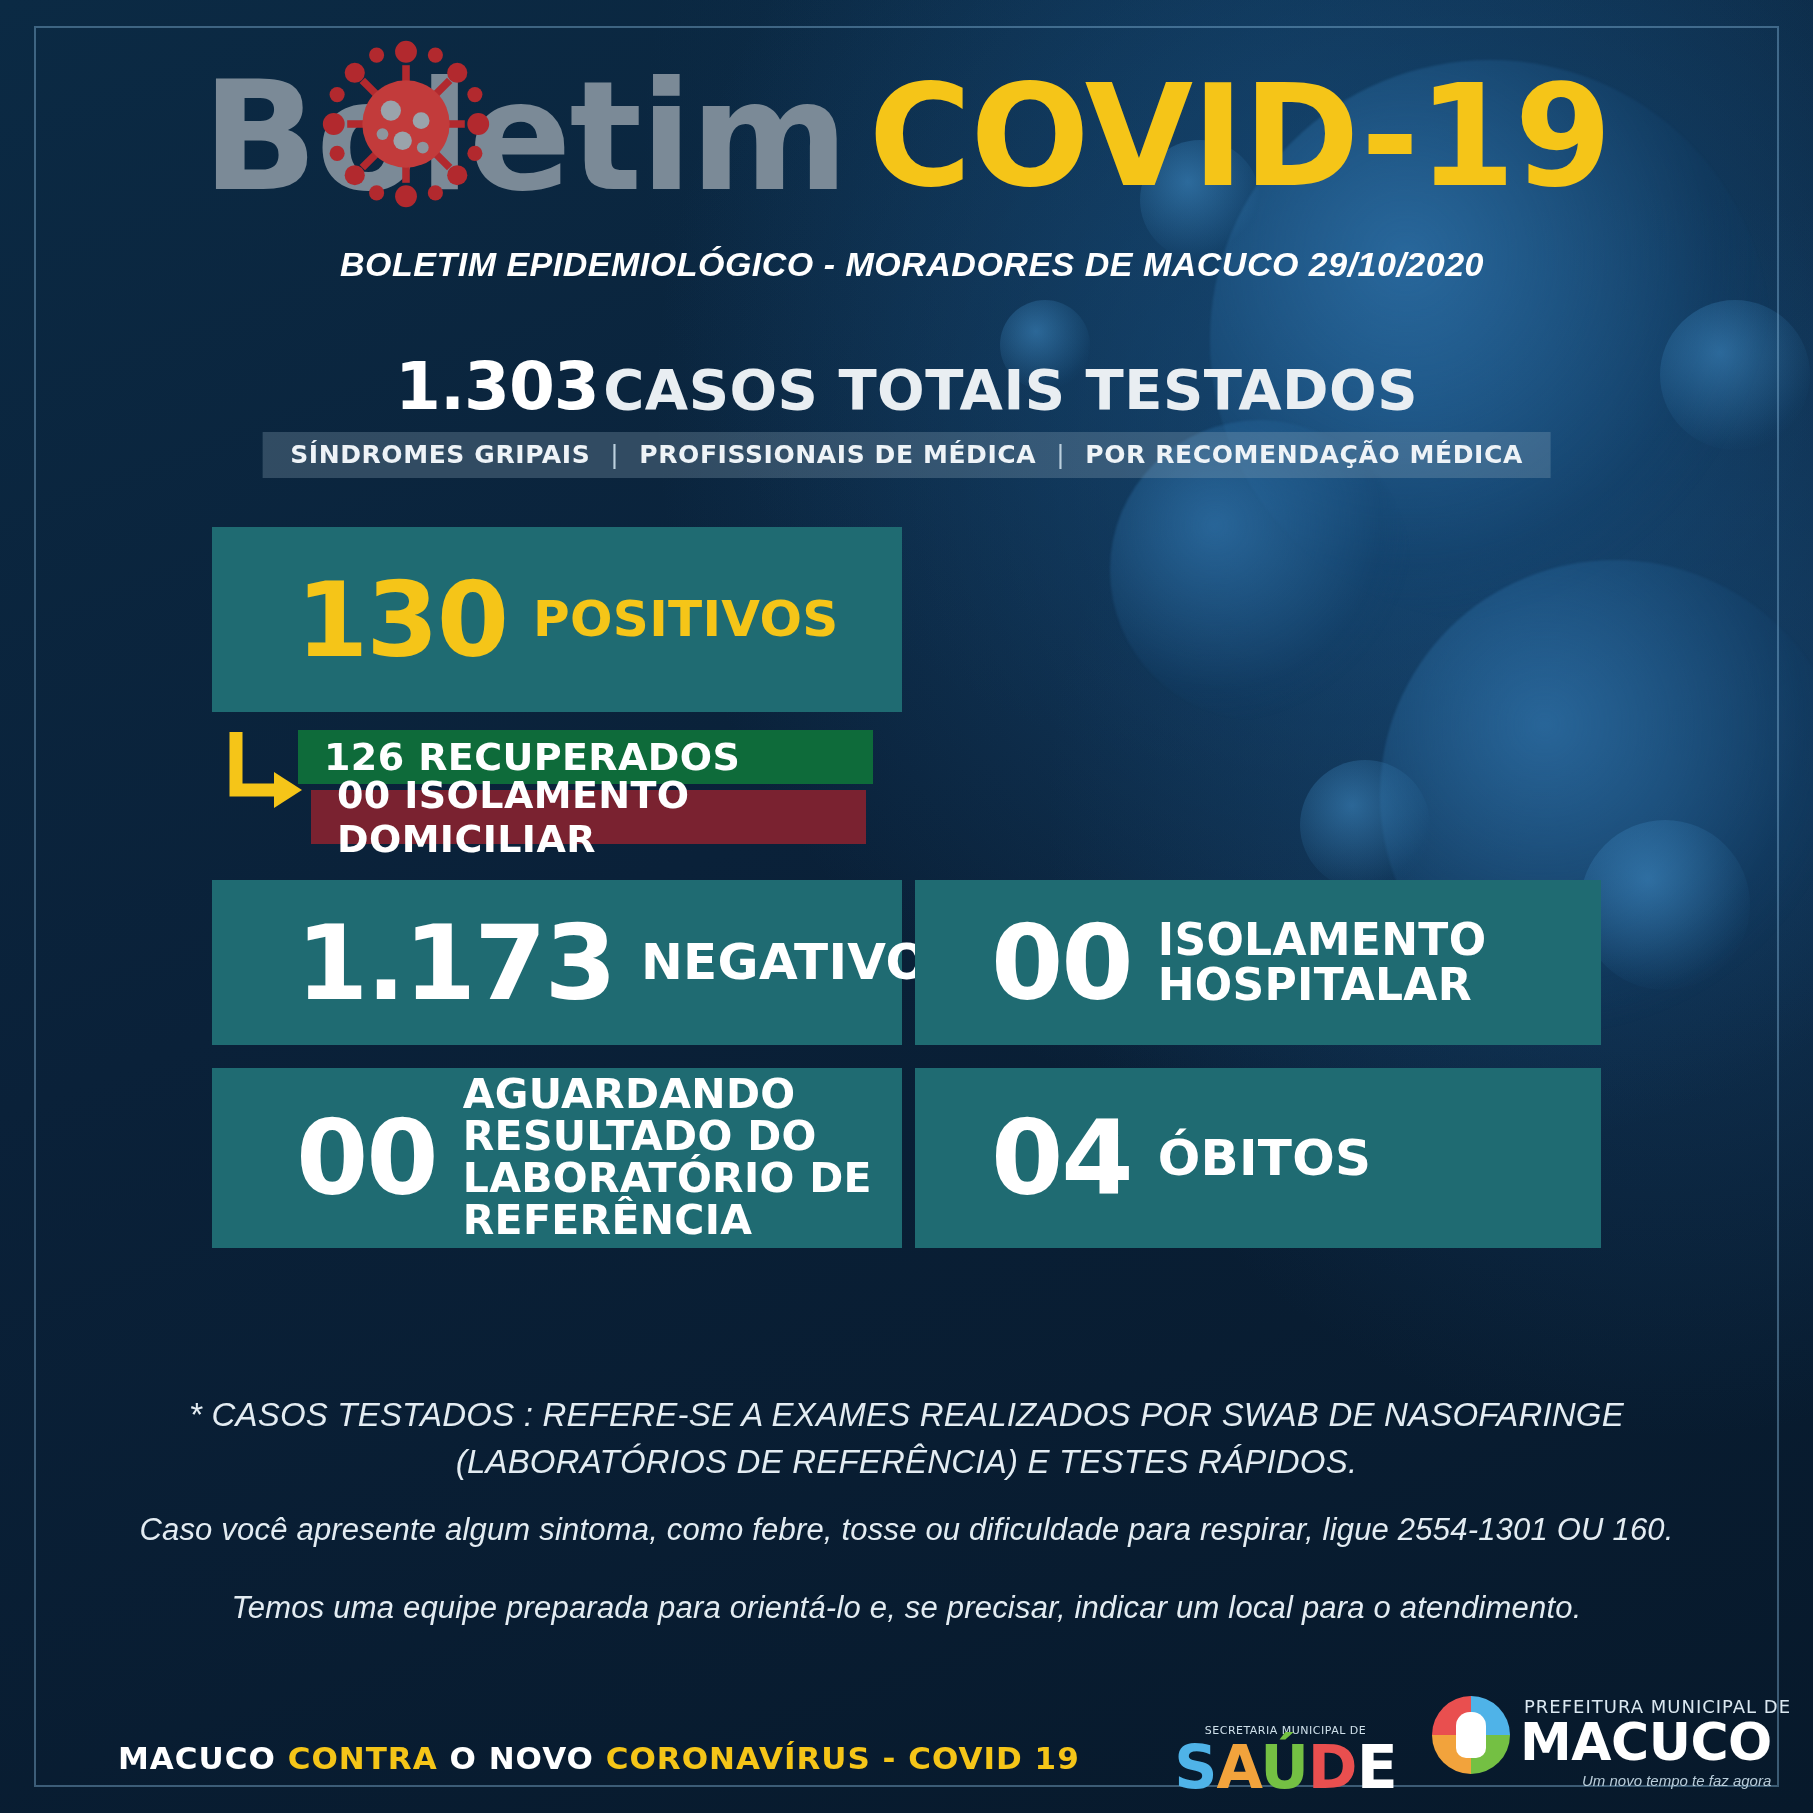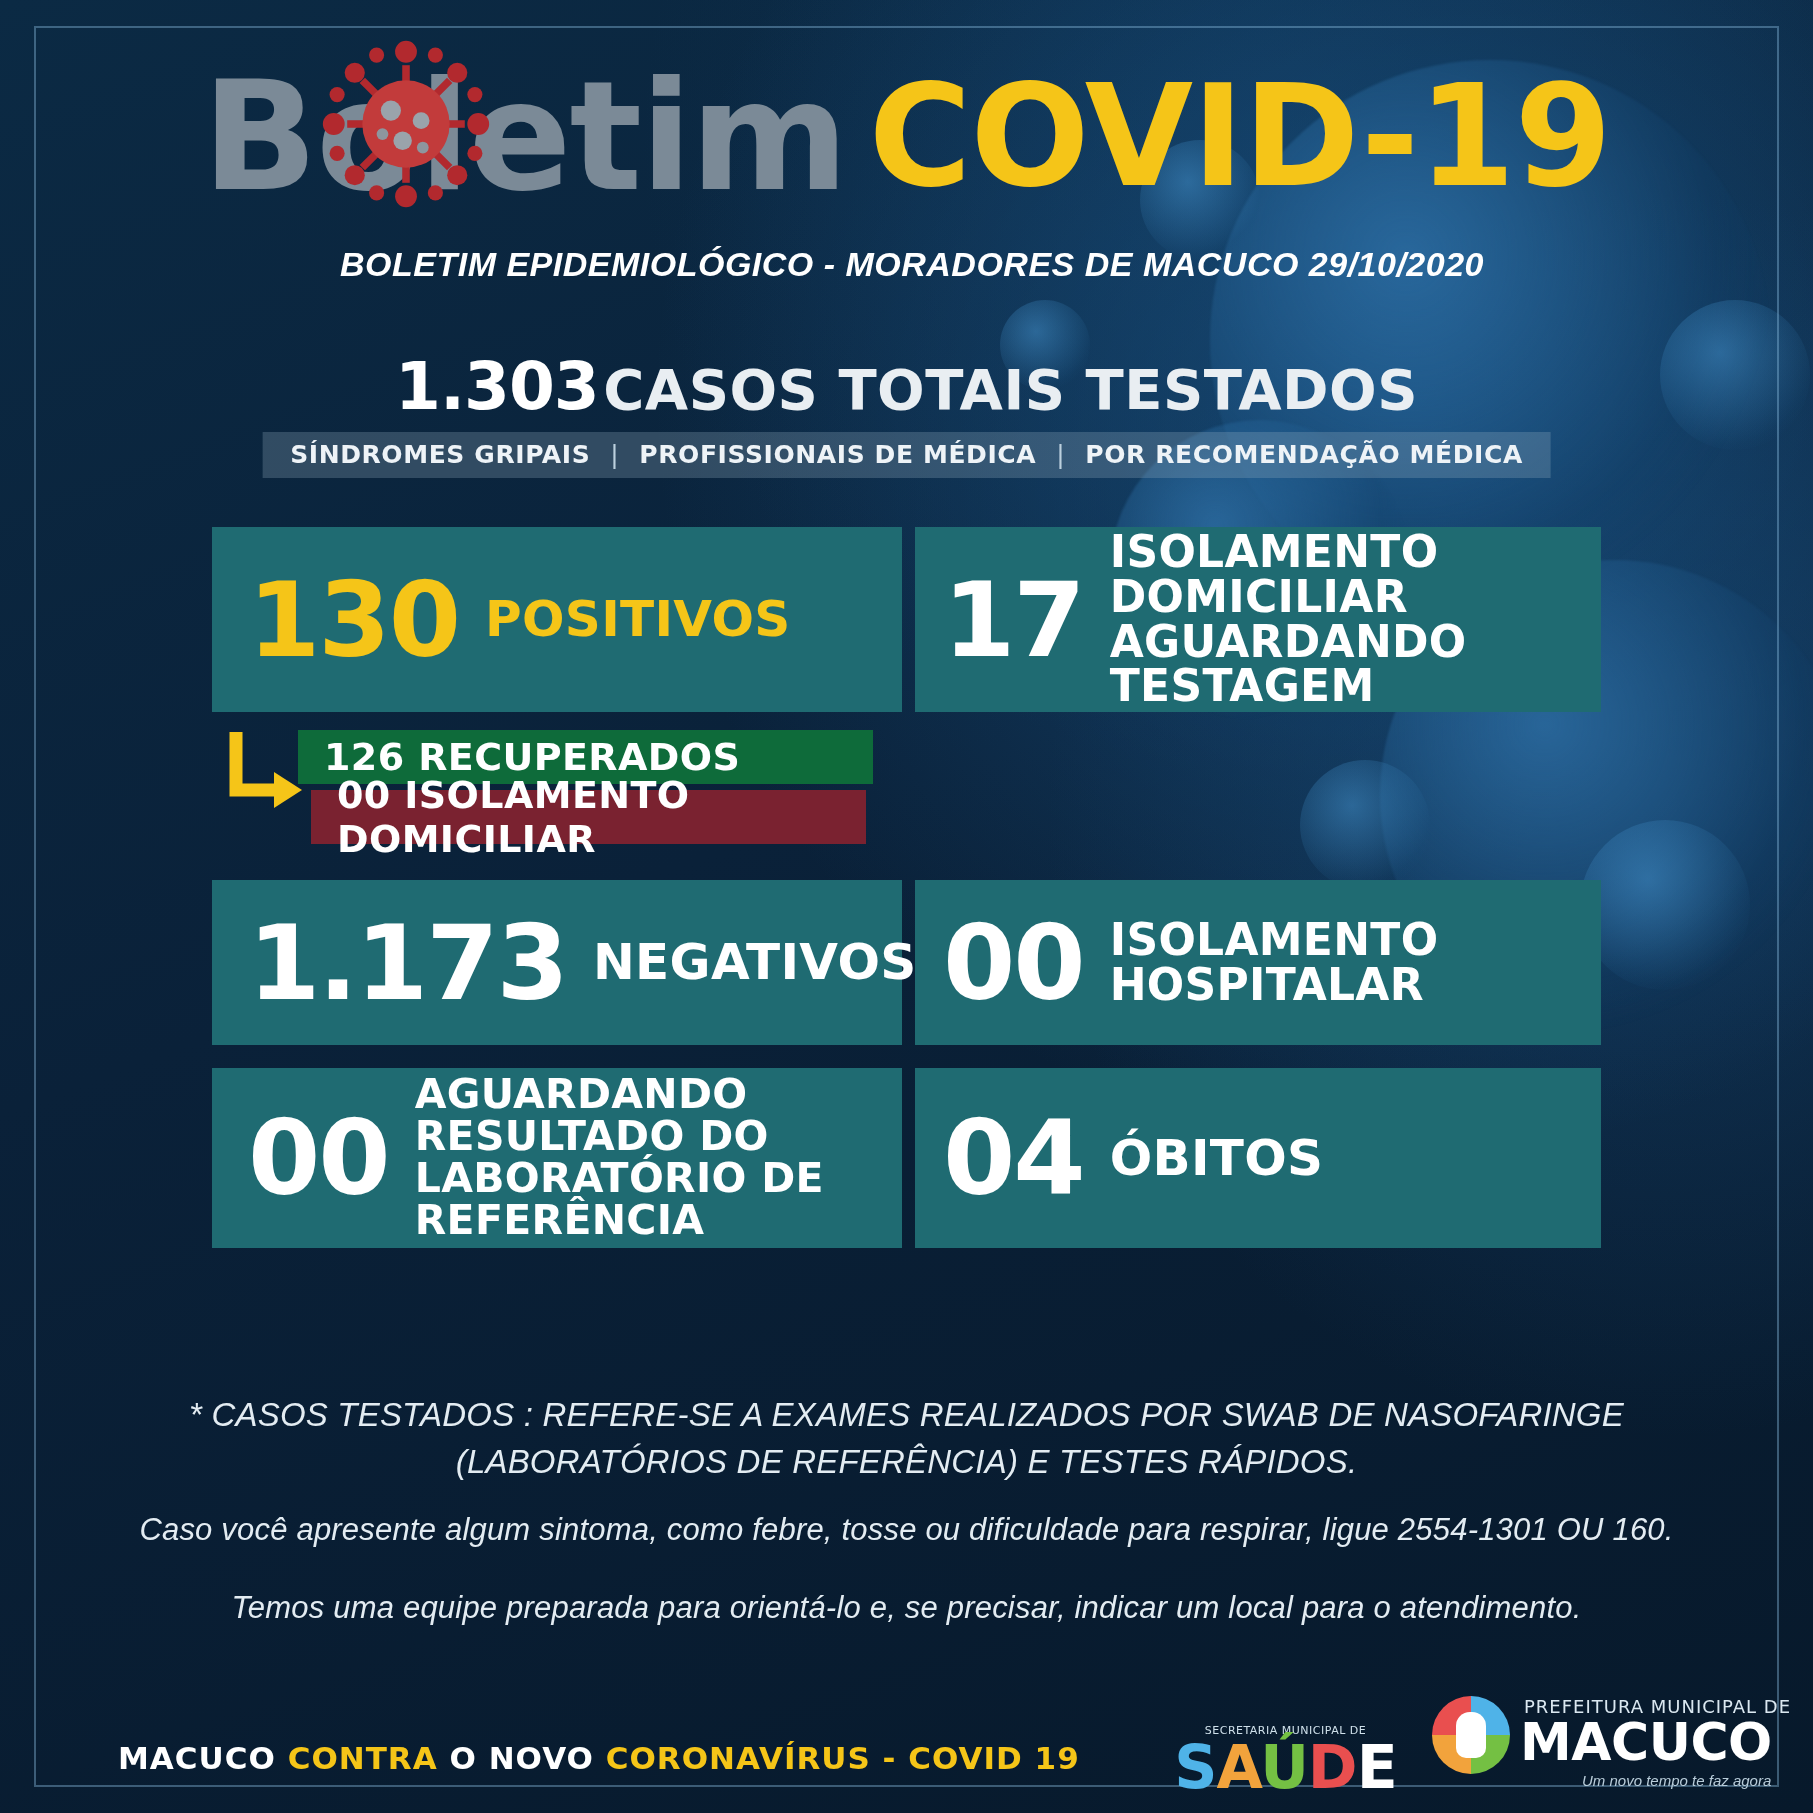--- a/index.html
+++ b/index.html
@@ -138,20 +138,21 @@
     padding: 0 0 0 36px;
     box-sizing: border-box;
   }
   .card .big {
     font-size: 104px;
     font-weight: bold;
     line-height: 1;
     font-family: "DejaVu Sans", sans-serif;
     letter-spacing: -2px;
     color: #ffffff;
+    margin-left: 48px;
   }
   .card .big.yellow { color: #f5c518; }
   .card .txt {
     margin-left: 26px;
     font-size: 50px;
     font-weight: bold;
     line-height: 1.02;
     letter-spacing: 0.3px;
     font-family: "DejaVu Sans", sans-serif;
     color: #ffffff;
@@ -378,27 +379,20 @@
   </div>
   <div class="totals-sub">
     <span>SÍNDROMES GRIPAIS</span><span class="divider">|</span><span>PROFISSIONAIS DE MÉDICA</span><span class="divider">|</span><span>POR RECOMENDAÇÃO MÉDICA</span>
   </div>
 
   <div class="card" id="card-positivos">
     <span class="big yellow">130</span>
     <span class="txt yellow">POSITIVOS</span>
   </div>
 
-  <div class="card" id="card-isolamento-dom">
-    <span class="big">17</span>
-    <span class="txt small">
-      <span>ISOLAMENTO DOMICILIAR</span><br>
-      <span>AGUARDANDO TESTAGEM</span>
-    </span>
-  </div>
 
   <svg class="arrow" viewBox="0 0 74 92">
     <path d="M8 4 L8 62 L52 62" stroke="#f5c518" stroke-width="13" fill="none"></path>
     <path d="M46 44 L74 62 L46 80 Z" fill="#f5c518"></path>
   </svg>
 
   <div class="subbar" id="subbar-recuperados">
     <span>126 RECUPERADOS</span>
   </div>
   <div class="subbar" id="subbar-isolamento">

